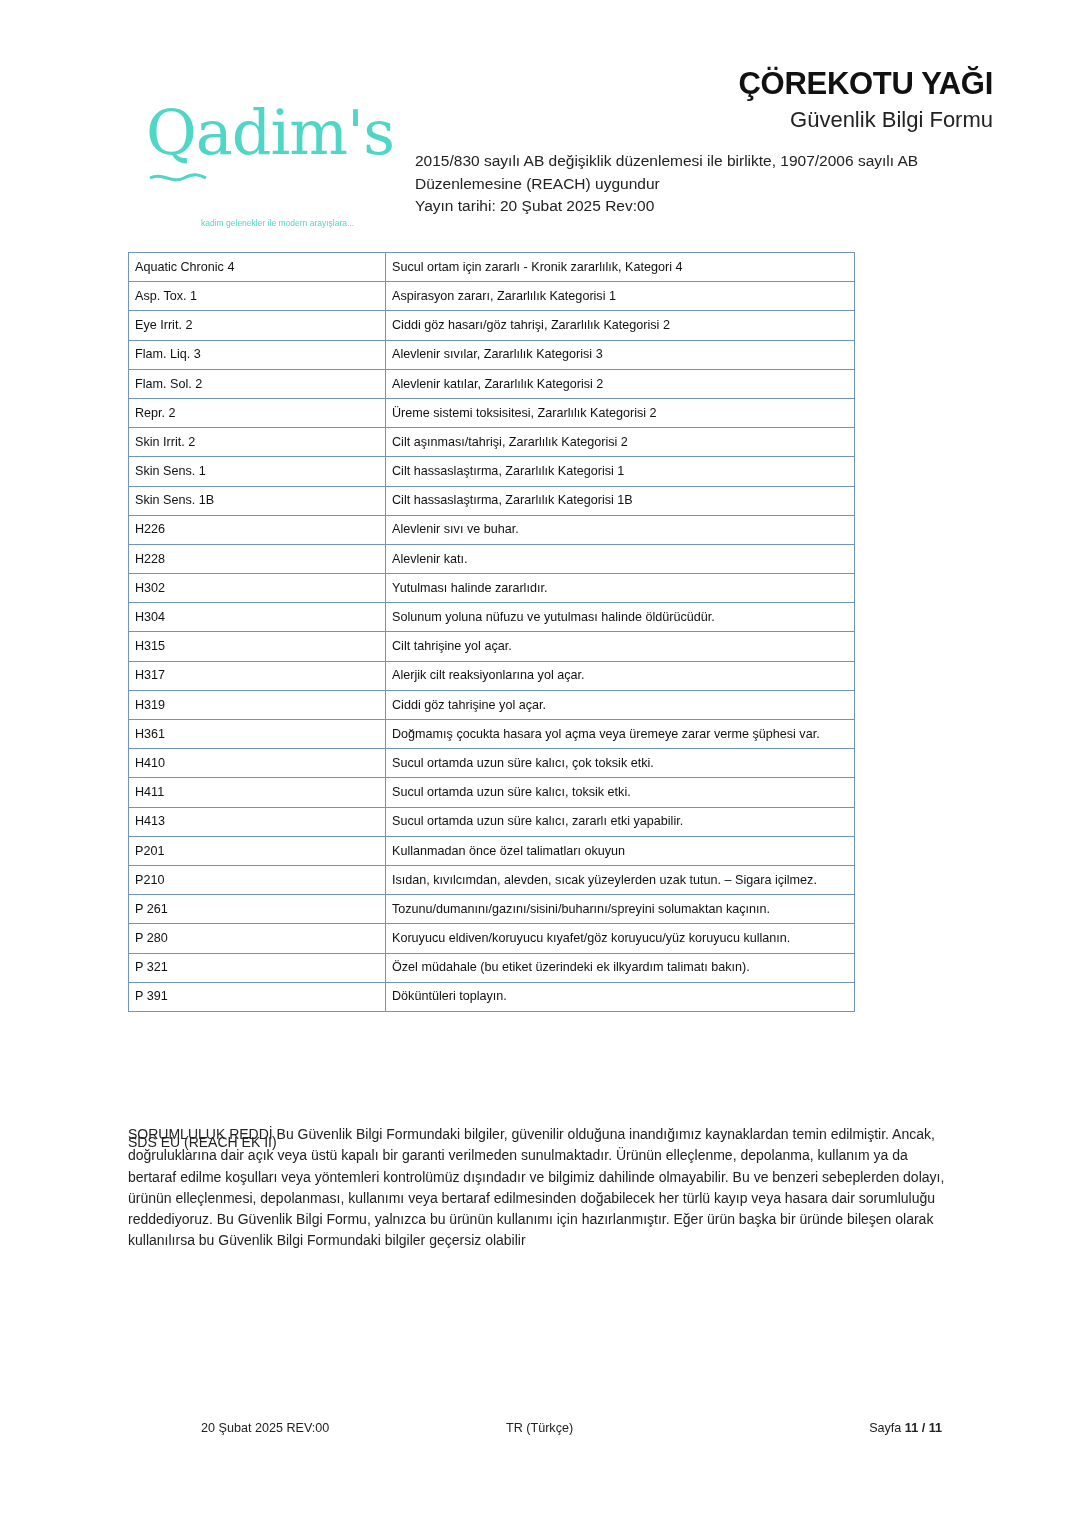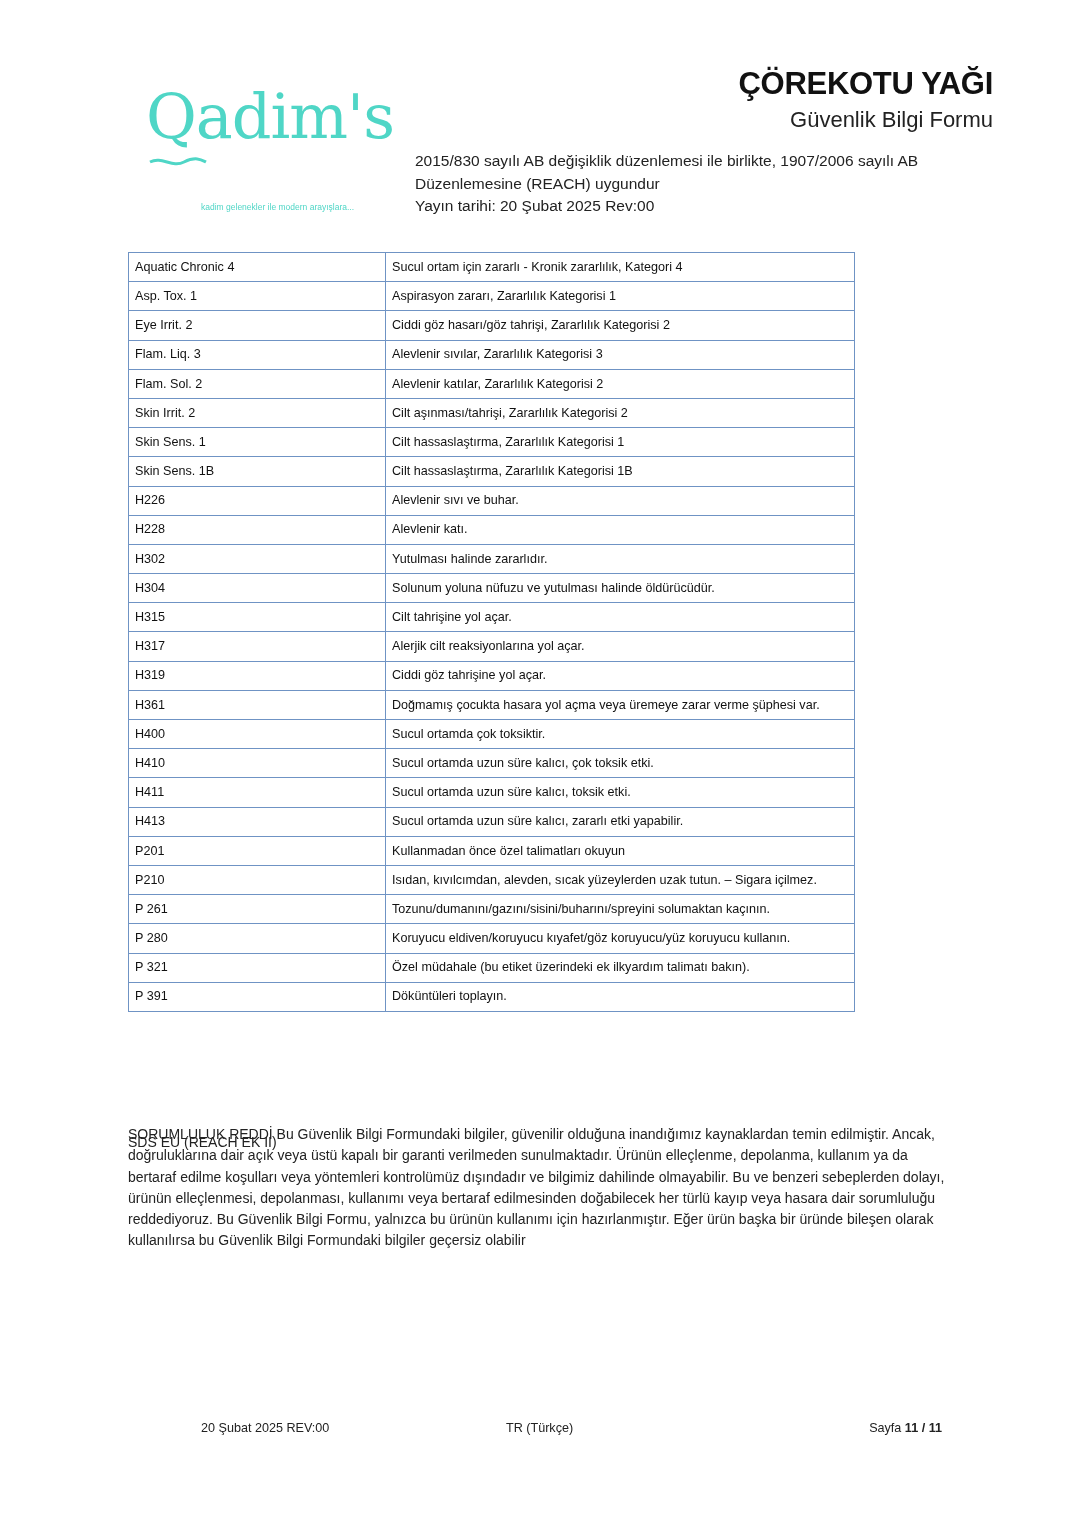--- a/index.html
+++ b/index.html
@@ -1,18 +1,18 @@
 <!DOCTYPE html>
 <html><head>
   <meta charset="utf-8">
   <style>
     html, body { margin: 0; padding: 0; background: #ffffff; }
     body { width: 1080px; height: 1527px; position: relative; overflow: hidden;
       font-family: "Liberation Sans", "DejaVu Sans", sans-serif; color: #111; }
-    .logo { position: absolute; left: 146px; top: 92px; width: 240px; height: 80px; }
+    .logo { position: absolute; left: 146px; top: 108px; width: 240px; height: 80px; }
     .logo-word { position: absolute; left: 0; top: -6px; font-family: "DejaVu Serif", "Liberation Serif", serif;
       font-size: 62px; color: #4fd6c6; letter-spacing: -1px; line-height: 1; font-weight: normal; }
     .logo-tag { position: absolute; left: 55px; top: 62px; font-size: 8.5px; color: #4fd6c6; white-space: nowrap; margin-top: 48px; }
     .logo-wave { position: absolute; left: 2px; top: 64px; }
     .title { position: absolute; right: 87px; top: 66px; font-size: 31px; font-weight: bold; letter-spacing: -0.3px; }
     .subtitle { position: absolute; right: 87px; top: 107px; font-size: 22px; color: #222; }
     .reg { position: absolute; left: 415px; top: 150px; font-size: 15.5px; line-height: 22.5px; color: #222; }
     table.codes { position: absolute; left: 128px; top: 252px; width: 727px; border-collapse: collapse; }
     table.codes td { border: 1.5px solid #6f93c4; height: 28.2px; padding: 0 6px; font-size: 12.6px;
       color: #111; vertical-align: middle; line-height: 1; }
@@ -62,20 +62,24 @@
       </tr>
       <tr>
         <td class="code">Flam. Liq. 3</td>
         <td>Alevlenir sıvılar, Zararlılık Kategorisi 3</td>
       </tr>
       <tr>
         <td class="code">Flam. Sol. 2</td>
         <td>Alevlenir katılar, Zararlılık Kategorisi 2</td>
       </tr>
       <tr>
+        <td class="code">Repr. 2</td>
+        <td>Üreme sistemi toksisitesi, Zararlılık Kategorisi 2</td>
+      </tr>
+      <tr>
         <td class="code">Skin Irrit. 2</td>
         <td>Cilt aşınması/tahrişi, Zararlılık Kategorisi 2</td>
       </tr>
       <tr>
         <td class="code">Skin Sens. 1</td>
         <td>Cilt hassaslaştırma, Zararlılık Kategorisi 1</td>
       </tr>
       <tr>
         <td class="code">Skin Sens. 1B</td>
         <td>Cilt hassaslaştırma, Zararlılık Kategorisi 1B</td>
@@ -104,24 +108,20 @@
         <td class="code">H317</td>
         <td>Alerjik cilt reaksiyonlarına yol açar.</td>
       </tr>
       <tr>
         <td class="code">H319</td>
         <td>Ciddi göz tahrişine yol açar.</td>
       </tr>
       <tr>
         <td class="code">H361</td>
         <td>Doğmamış çocukta hasara yol açma veya üremeye zarar verme şüphesi var.</td>
-      </tr>
-      <tr>
-        <td class="code">H400</td>
-        <td>Sucul ortamda çok toksiktir.</td>
       </tr>
       <tr>
         <td class="code">H410</td>
         <td>Sucul ortamda uzun süre kalıcı, çok toksik etki.</td>
       </tr>
       <tr>
         <td class="code">H411</td>
         <td>Sucul ortamda uzun süre kalıcı, toksik etki.</td>
       </tr>
       <tr>

